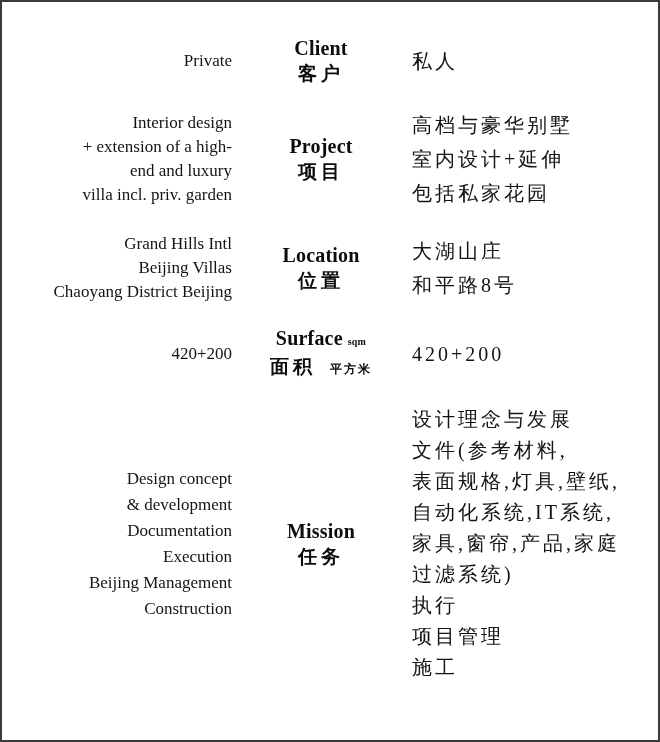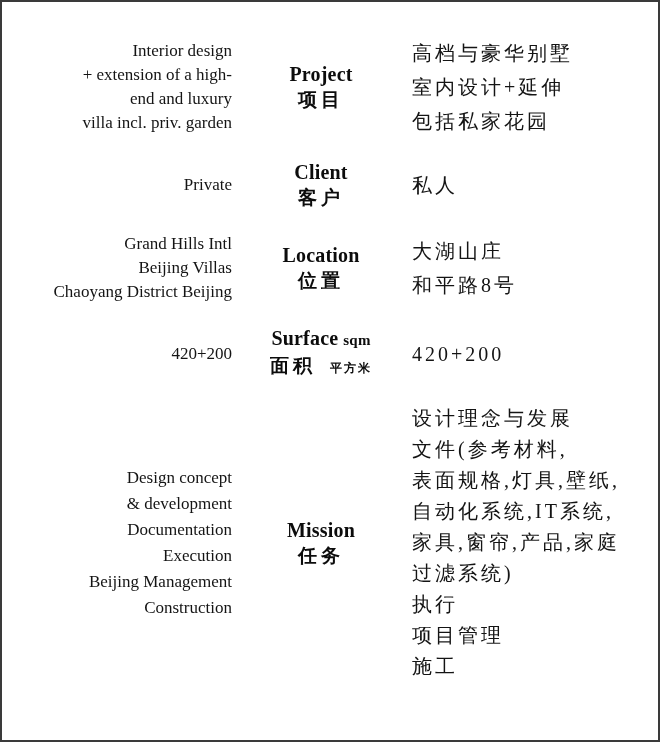--- a/index.html
+++ b/index.html
@@ -40,21 +40,21 @@
     font-size: 20px;
     line-height: 25px;
     letter-spacing: 0.2px;
   }
   .label-zh {
     font-size: 19px;
     line-height: 25px;
     letter-spacing: 4px;
   }
   .label-suffix-en {
-    font-size: 15px;
+    font-size: 10px;
     letter-spacing: 0.2px;
     margin-left: 5px;
   }
   .label-suffix-zh {
     font-size: 12px;
     letter-spacing: 2px;
     margin-left: 14px;
   }
   .col-right {
     font-size: 20px;
@@ -64,48 +64,48 @@
     color: #141414;
   }
   .row-mission .col-right { line-height: 31px; }
   .row-mission .col-left  { line-height: 26px; }
 </style>
 </head>
 <body>
 
 <div class="page">
 
+  <div class="row row-client">
+    <div class="col-left">
+        <div class="line">Private</div>
+      </div>
+    <div class="col-label">
+      <div class="label-en">Client</div>
+      <div class="label-zh">客户</div>
+    </div>
+    <div class="col-right">
+        <div class="line">私人</div>
+      </div>
+  </div>
+
   <div class="row row-project">
     <div class="col-left">
         <div class="line">Interior design</div>
         <div class="line">+ extension of a high-</div>
         <div class="line">end and luxury</div>
         <div class="line">villa incl. priv. garden</div>
       </div>
     <div class="col-label">
       <div class="label-en">Project</div>
       <div class="label-zh">项目</div>
     </div>
     <div class="col-right">
         <div class="line">高档与豪华别墅</div>
         <div class="line">室内设计+延伸</div>
         <div class="line">包括私家花园</div>
-      </div>
-  </div>
-
-  <div class="row row-client">
-    <div class="col-left">
-        <div class="line">Private</div>
-      </div>
-    <div class="col-label">
-      <div class="label-en">Client</div>
-      <div class="label-zh">客户</div>
-    </div>
-    <div class="col-right">
-        <div class="line">私人</div>
       </div>
   </div>
 
   <div class="row row-location">
     <div class="col-left">
         <div class="line">Grand Hills Intl</div>
         <div class="line">Beijing Villas</div>
         <div class="line">Chaoyang District Beijing</div>
       </div>
     <div class="col-label">

